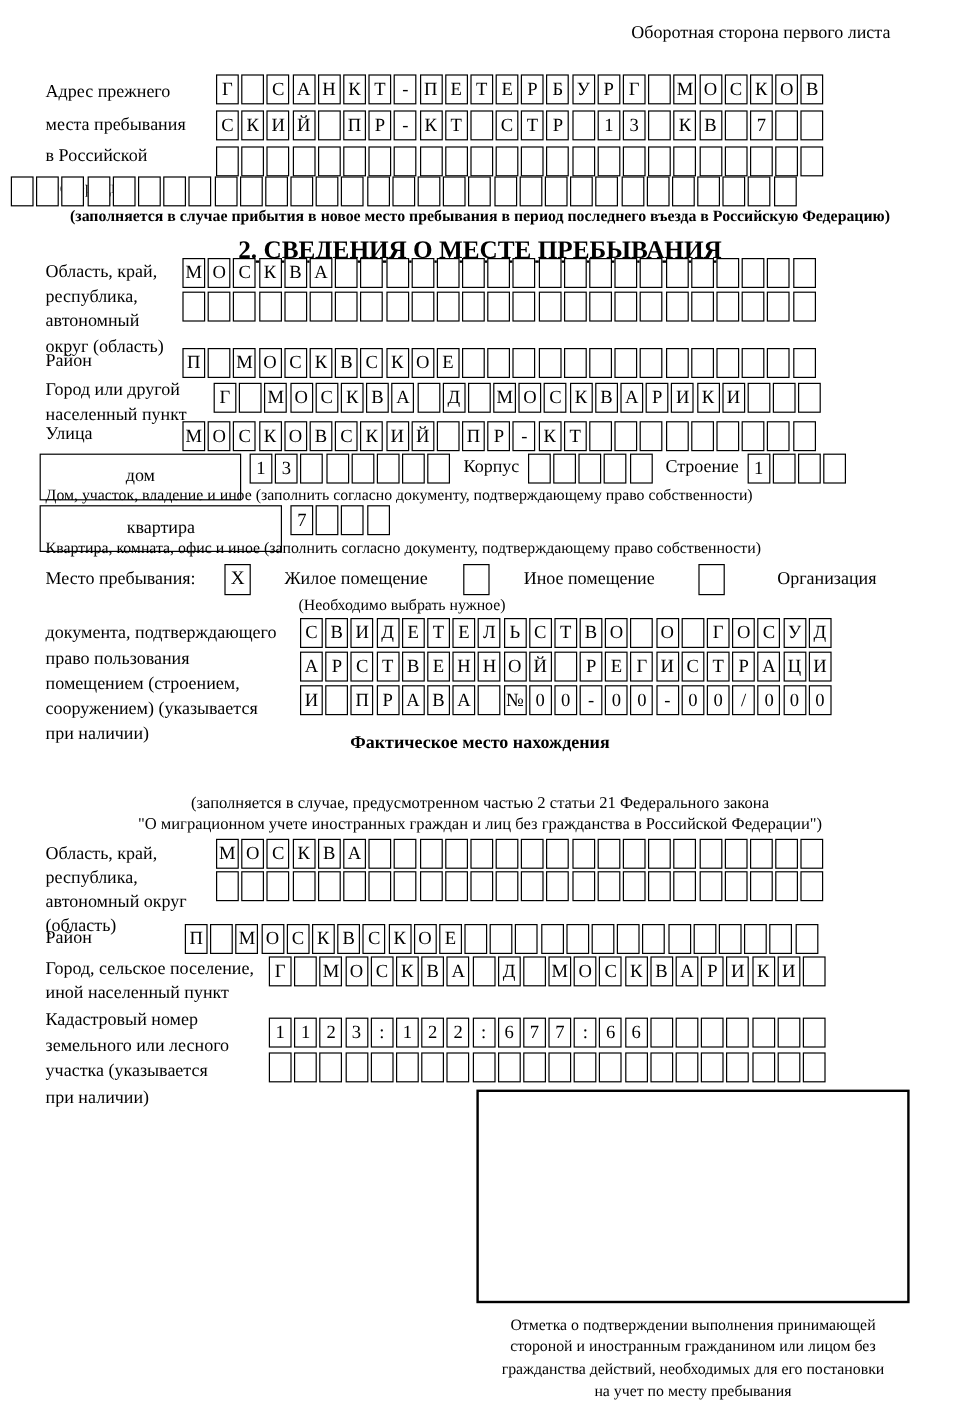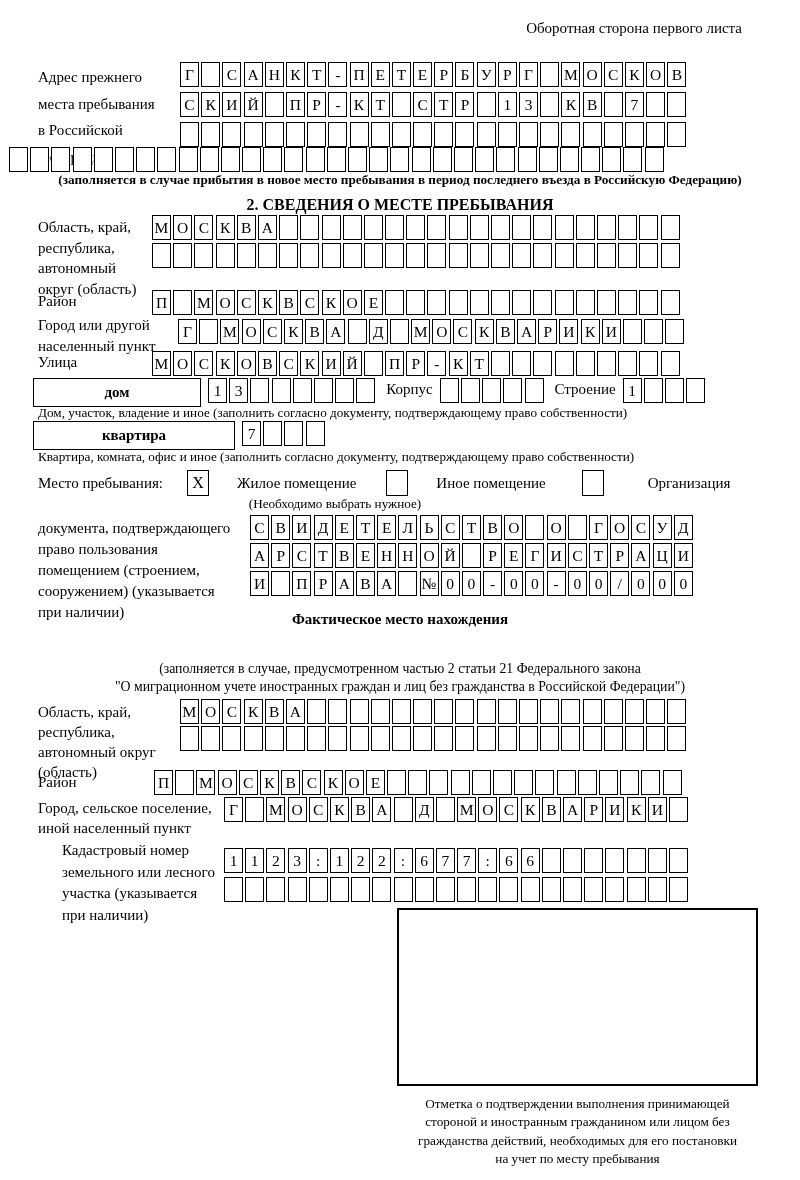--- a/index.html
+++ b/index.html
@@ -20,23 +20,23 @@
     box-sizing:border-box;width:19px;height:25px;flex:0 0 19px;
     border:1.6px solid #000;display:flex;align-items:center;justify-content:center;
     font-size:15.5px;line-height:1;background:#fff;
   }
   .cbox-lg{
     box-sizing:border-box;width:22px;height:26px;
     border:1.6px solid #000;display:flex;align-items:center;justify-content:center;
     font-size:16px;background:#fff;
   }
   .wbox{
-    box-sizing:border-box;height:29px;border:1.6px solid #000;
+    box-sizing:border-box;height:39px;border:1.6px solid #000;
     display:flex;align-items:center;justify-content:center;
-    font-size:15px;background:#fff;font-weight:bold;
+    font-size:15px;background:#fff;
   }
   .hrow{display:flex;align-items:flex-start;gap:16px;}
   .inlab{font-size:15px;white-space:nowrap;padding-top:3px;}
   .stampbox{box-sizing:border-box;border:2px solid #000;background:#fff;}
   .stampcap .lline{font-size:13.2px;line-height:18.4px;text-align:center;}
   .capline{font-size:13.8px;white-space:nowrap;}
 </style>
 </head>
 <body>
 
@@ -156,21 +156,21 @@
       <span class="cbox"></span>
       <span class="cbox"></span>
       <span class="cbox"></span>
       <span class="cbox"></span>
       <span class="cbox"></span>
       <span class="cbox"></span>
       <span class="cbox"></span>
     </div>
   <div class="abs cap center" style="top:172px;font-weight:bold;">(заполняется в случае прибытия в новое место пребывания в период последнего въезда в Российскую Федерацию)</div>
 
-  <div class="abs lbl bold center" style="top:196px;font-size:16px;">2. СВЕДЕНИЯ О МЕСТЕ ПРЕБЫВАНИЯ</div>
+  <div class="abs lbl bold center" style="top:196px;font-size:21px;text-decoration:underline;">2. СВЕДЕНИЯ О МЕСТЕ ПРЕБЫВАНИЯ</div>
 
   <div class="abs mlabel" style="left:38px;top:217px;line-height:20.5px;">
       <div class="lline">Область, край,</div>
       <div class="lline">республика,</div>
       <div class="lline">автономный</div>
       <div class="lline">округ (область)</div>
     </div>
   <div class="abs boxrow" style="left:152px;top:215px;">
       <span class="cbox">М</span>
       <span class="cbox">О</span>
@@ -558,21 +558,21 @@
       <span class="cbox">К</span>
       <span class="cbox">В</span>
       <span class="cbox">А</span>
       <span class="cbox">Р</span>
       <span class="cbox">И</span>
       <span class="cbox">К</span>
       <span class="cbox">И</span>
       <span class="cbox"></span>
     </div>
 
-  <div class="abs mlabel" style="left:38px;top:840px;line-height:21.5px;margin-left:24px;">
+  <div class="abs mlabel" style="left:38px;top:840px;line-height:21.5px;">
       <div class="lline">Кадастровый номер</div>
       <div class="lline">земельного или лесного</div>
       <div class="lline">участка (указывается</div>
       <div class="lline">при наличии)</div>
     </div>
   <div class="abs boxrow" style="left:224px;top:848px;">
       <span class="cbox">1</span>
       <span class="cbox">1</span>
       <span class="cbox">2</span>
       <span class="cbox">3</span>

